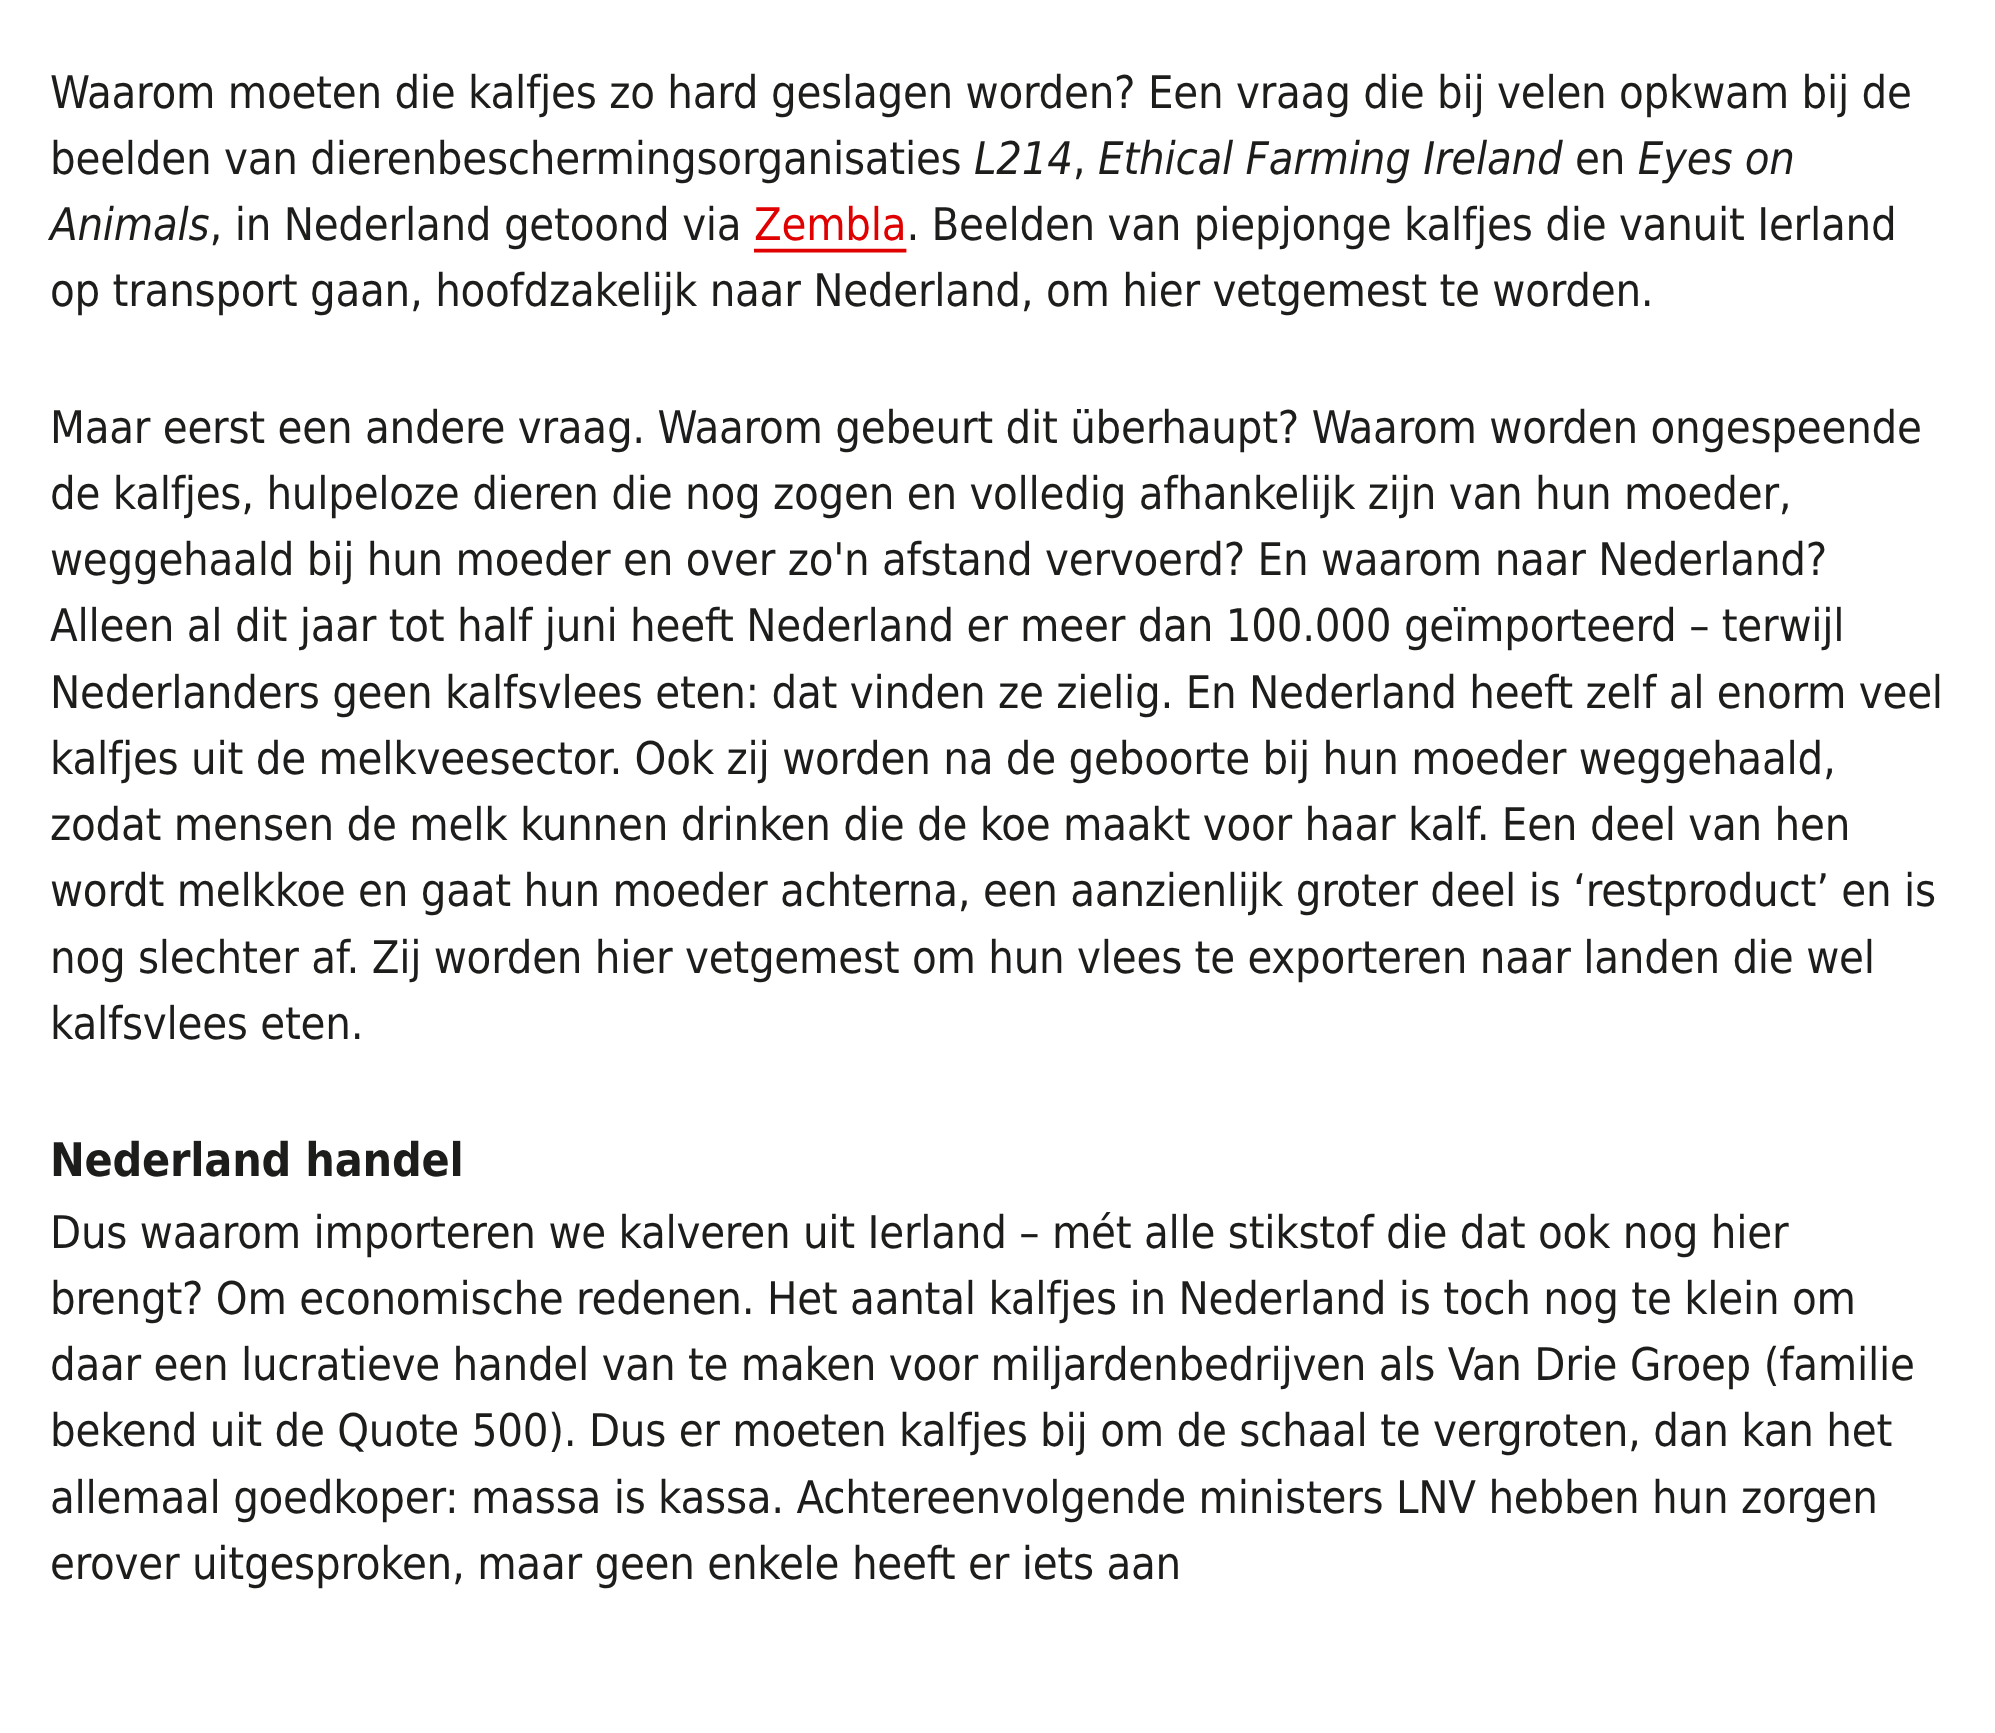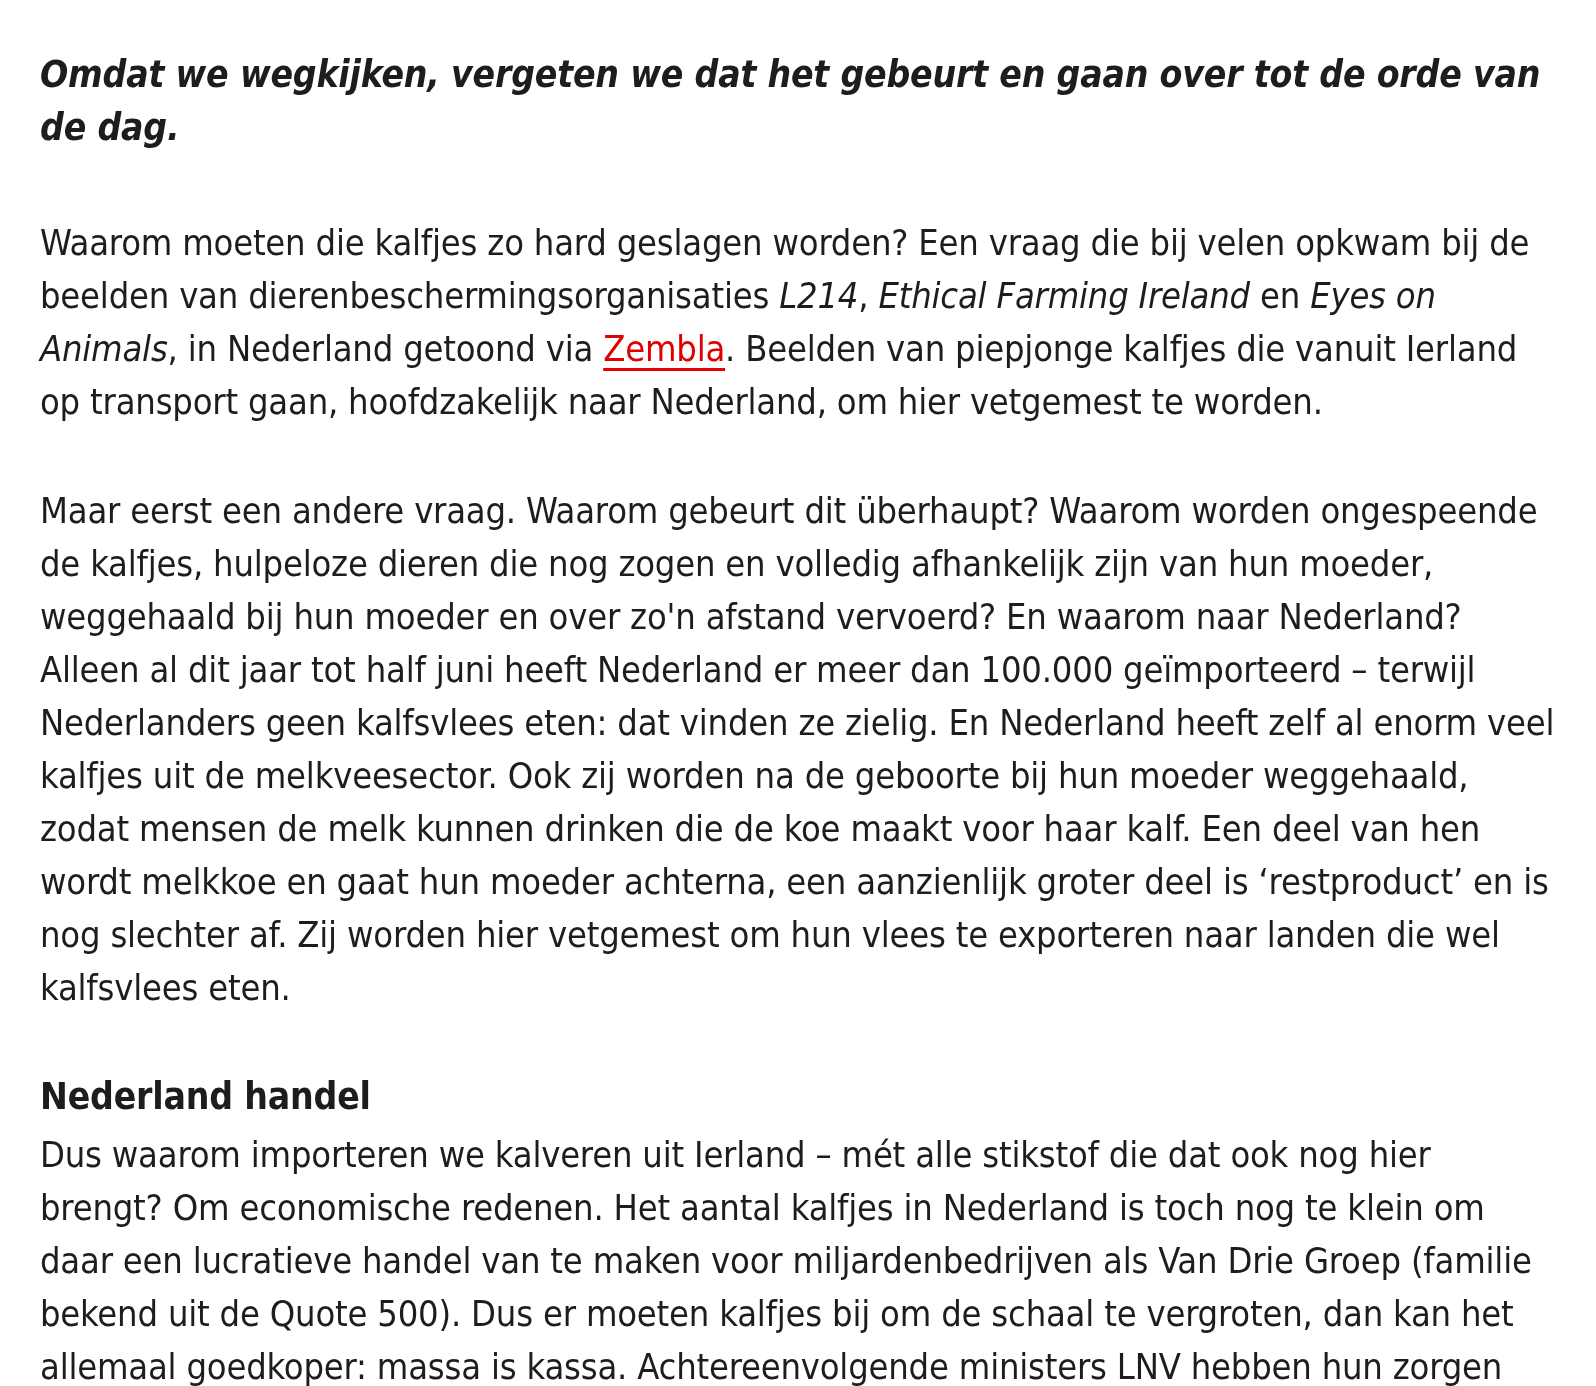--- a/index.html
+++ b/index.html
@@ -52,21 +52,20 @@
     text-underline-offset: 7px;
     cursor: pointer;
   }
   .last { margin-bottom: 0; }
 </style>
 </head>
 <body>
 
 <article class="article">
 
-  <p class="intro">Omdat we wegkijken, vergeten we dat het gebeurt en gaan over tot de orde van de dag.</p>
 
   <p class="body-para"><span>Waarom moeten die kalfjes zo hard geslagen worden? Een vraag die bij velen opkwam bij de beelden van dierenbeschermingsorganisaties </span><span class="em">L214</span><span>, </span><span class="em">Ethical Farming Ireland</span><span> en </span><span class="em">Eyes on Animals</span><span>, in Nederland getoond via </span><a class="link" href="#">Zembla</a><span>. Beelden van piepjonge kalfjes die vanuit Ierland op transport gaan, hoofdzakelijk naar Nederland, om hier vetgemest te worden.</span></p>
 
   <p class="body-para">Maar eerst een andere vraag. Waarom gebeurt dit überhaupt? Waarom worden ongespeende de kalfjes, hulpeloze dieren die nog zogen en volledig afhankelijk zijn van hun moeder, weggehaald bij hun moeder en over zo'n afstand vervoerd? En waarom naar Nederland? Alleen al dit jaar tot half juni heeft Nederland er meer dan 100.000 geïmporteerd – terwijl Nederlanders geen kalfsvlees eten: dat vinden ze zielig. En Nederland heeft zelf al enorm veel kalfjes uit de melkveesector. Ook zij worden na de geboorte bij hun moeder weggehaald, zodat mensen de melk kunnen drinken die de koe maakt voor haar kalf. Een deel van hen wordt melkkoe en gaat hun moeder achterna, een aanzienlijk groter deel is ‘restproduct’ en is nog slechter af. Zij worden hier vetgemest om hun vlees te exporteren naar landen die wel kalfsvlees eten.</p>
 
   <h3 class="section-heading">Nederland handel</h3>
 
   <p class="body-para last"><span>Dus waarom importeren we kalveren uit Ierland – mét alle stikstof die dat ook nog hier brengt? Om economische redenen. Het aantal kalfjes in Nederland is toch nog te klein om daar een lucratieve handel van te maken voor miljardenbedrijven als Van Drie Groep (familie bekend uit de Quote 500). Dus er moeten kalfjes bij om de schaal te vergroten, dan kan het allemaal goedkoper: massa is kassa. Achtereenvolgende ministers LNV hebben hun zorgen erover uitgesproken, maar geen enkele heeft er iets aan </span></p>
 
 </article>

